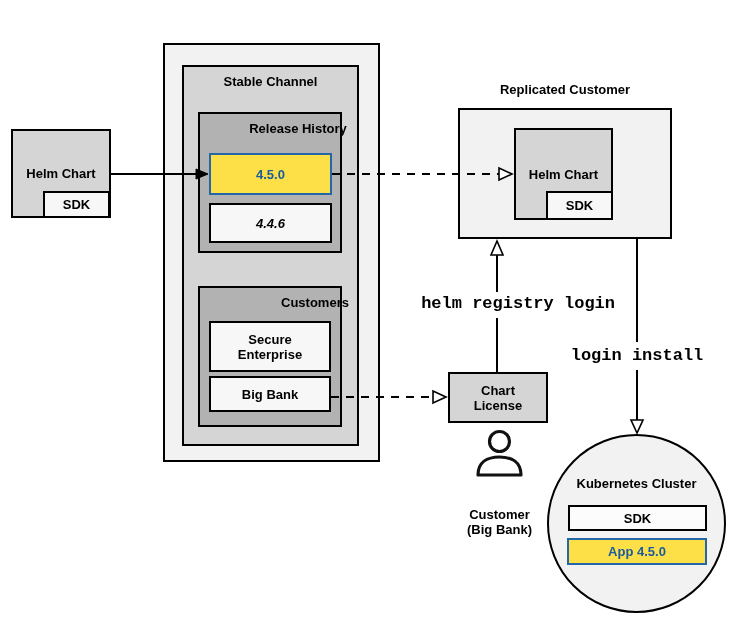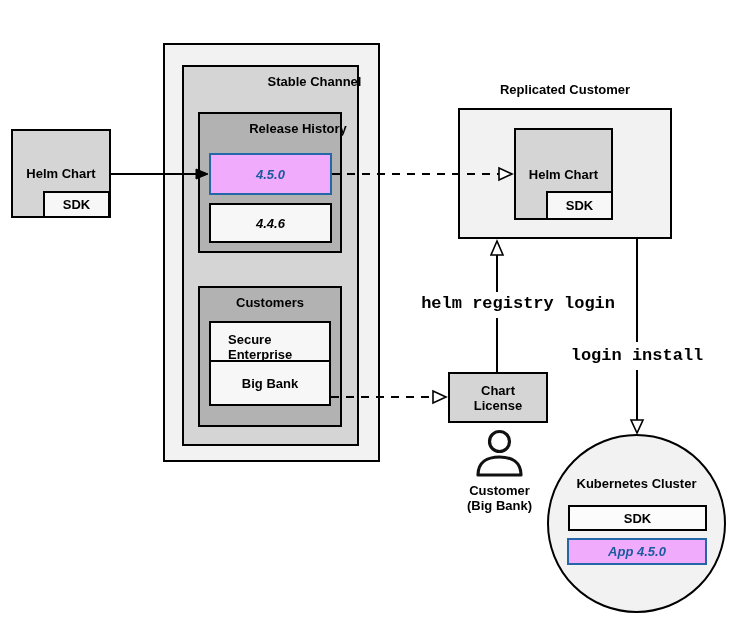--- a/index.html
+++ b/index.html
@@ -6,69 +6,69 @@
   .canvas{
     position:relative;width:747px;height:634px;background:#fff;overflow:hidden;
     font-family:"Liberation Sans",sans-serif;font-weight:bold;color:#000;
   }
   .box{position:absolute;box-sizing:border-box;border:2px solid #000;}
   .fill-page{background:#F2F2F2;}
   .fill-mid{background:#D5D5D5;}
   .fill-dark{background:#B2B2B2;}
   .fill-white{background:#F7F7F7;}
   .fill-pure{background:#FCFCFC;}
-  .hl{background:#f0abfc;border-color:#2467A9;color:#1A5A9E;font-style:italic;}
-  .center{display:flex;align-items:center;justify-content:center;text-align:left;}
+  .hl{background:#fde047;border-color:#2467A9;color:#1A5A9E;}
+  .center{display:flex;align-items:center;justify-content:center;text-align:center;}
   .lbl{position:absolute;text-align:center;font-size:13px;line-height:16px;}
   .mono{font-family:"Liberation Mono","DejaVu Sans Mono",monospace;font-size:17px;font-weight:bold;letter-spacing:0;}
   .fs13{font-size:13px;line-height:15px;}
   .circle{position:absolute;box-sizing:border-box;border:2px solid #000;border-radius:50%;background:#F2F2F2;}
   svg.overlay{position:absolute;left:0;top:0;pointer-events:none;}
   .wrapnarrow{display:inline-block;max-width:84px;}
 </style>
 </head>
 <body>
 
 <div class="canvas">
 
   <div class="box fill-page" style="left:163px;top:43px;width:217px;height:419px;"></div>
 
   <div class="box fill-mid" style="left:182px;top:65px;width:177px;height:381px;"></div>
-  <div class="lbl" style="left:182px;top:74px;width:177px;padding-left:44px;">Stable Channel</div>
+  <div class="lbl" style="left:182px;top:74px;width:177px;">Stable Channel</div>
 
   <div class="box fill-dark" style="left:198px;top:112px;width:144px;height:141px;"></div>
   <div class="lbl" style="left:198px;top:121px;width:144px;padding-left:28px;">Release History</div>
   <div class="box hl center fs13" style="left:209px;top:153px;width:123px;height:42px;">4.5.0</div>
   <div class="box fill-white center fs13" style="left:209px;top:203px;width:123px;height:40px;font-style:italic;">4.4.6</div>
 
   <div class="box fill-dark" style="left:198px;top:286px;width:144px;height:141px;"></div>
-  <div class="lbl" style="left:198px;top:295px;width:144px;">Customers</div>
+  <div class="lbl" style="left:198px;top:295px;width:144px;padding-left:45px;">Customers</div>
   <div class="box fill-white center fs13" style="left:209px;top:321px;width:122px;height:51px;">
     <span class="wrapnarrow">Secure Enterprise</span>
   </div>
-  <div class="box fill-white center fs13" style="left:209px;top:360px;width:122px;height:46px;">Big Bank</div>
+  <div class="box fill-white center fs13" style="left:209px;top:376px;width:122px;height:36px;">Big Bank</div>
 
   <div class="box fill-mid center fs13" style="left:11px;top:129px;width:100px;height:89px;">Helm Chart</div>
   <div class="box fill-white center fs13" style="left:43px;top:191px;width:67px;height:27px;">SDK</div>
 
   <div class="lbl" style="left:458px;top:82px;width:214px;">Replicated Customer</div>
   <div class="box fill-page" style="left:458px;top:108px;width:214px;height:131px;"></div>
   <div class="box fill-mid center fs13" style="left:514px;top:128px;width:99px;height:92px;">Helm Chart</div>
   <div class="box fill-white center fs13" style="left:546px;top:191px;width:67px;height:29px;">SDK</div>
 
   <div class="lbl mono" style="left:395px;top:296px;width:220px;text-align:right;">helm registry login</div>
   <div class="lbl mono" style="left:567px;top:348px;width:140px;">login install</div>
 
   <div class="box fill-mid center fs13" style="left:448px;top:372px;width:100px;height:51px;flex-direction:column;">
     <span>Chart</span>
     <span>License</span>
   </div>
 
   <div class="lbl fs13" style="left:437px;top:483px;width:125px;">
-    <span style="display:block;">Customer</span>
+    <span style="display:block;margin-top:24px;">Customer</span>
     <span style="display:block;">(Big Bank)</span>
   </div>
 
   <div class="circle" style="left:547px;top:434px;width:179px;height:179px;"></div>
   <div class="lbl" style="left:557px;top:476px;width:159px;">Kubernetes Cluster</div>
   <div class="box fill-pure center fs13" style="left:568px;top:505px;width:139px;height:26px;">SDK</div>
   <div class="box hl center fs13" style="left:567px;top:538px;width:140px;height:27px;">App 4.5.0</div>
 
   <svg class="overlay" width="747" height="634" viewBox="0 0 747 634">
 

